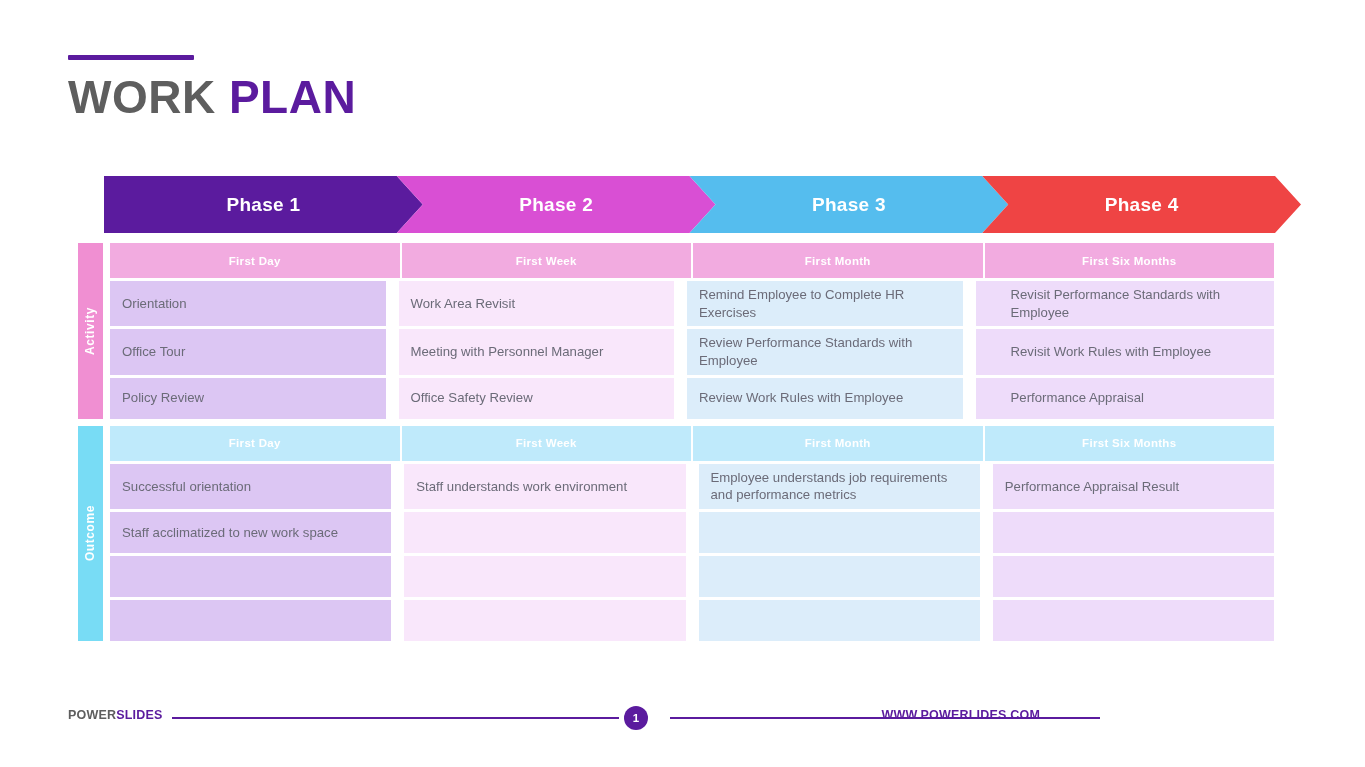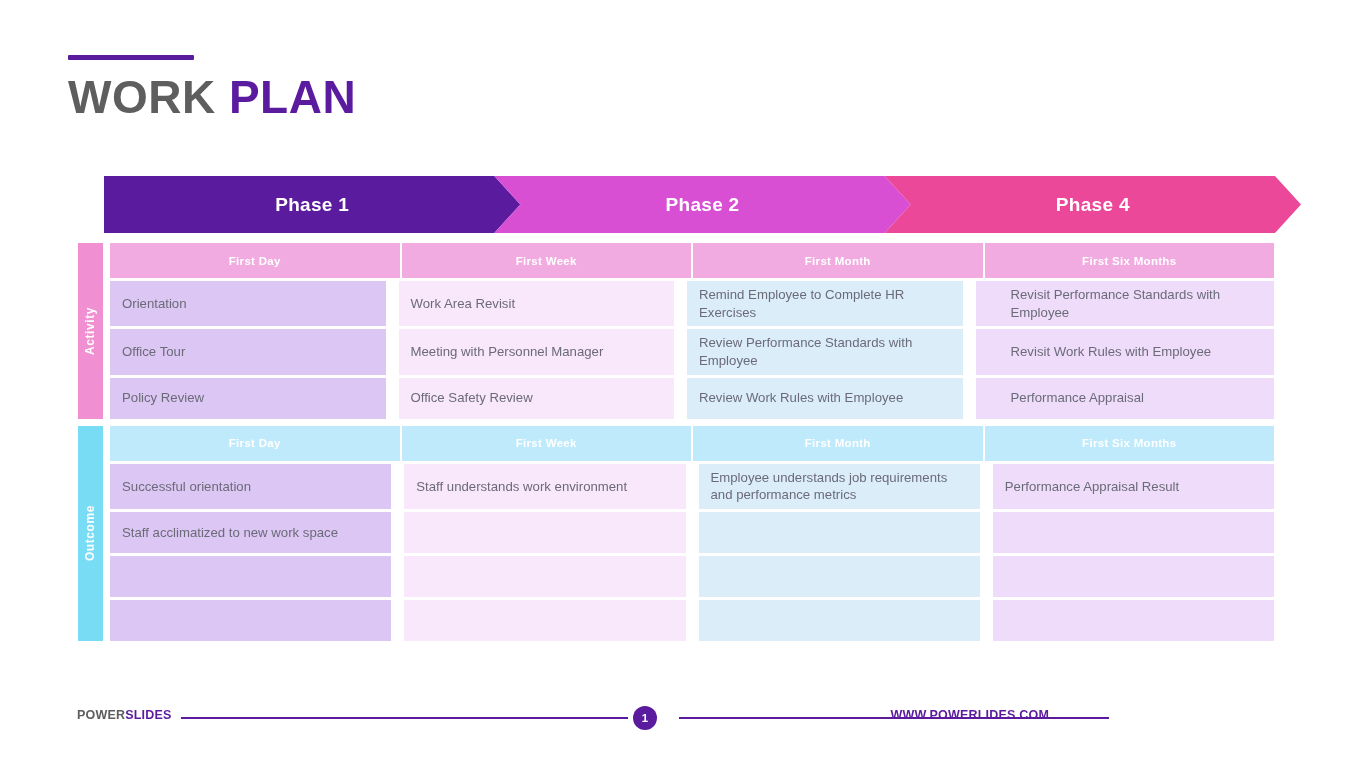--- a/index.html
+++ b/index.html
@@ -74,21 +74,21 @@
   .a-c2{background:#f9e7fb;}
   .a-c3{background:#dcedfa;}
   .a-c4{background:#eedcfa;padding-left:35px;}
   
   .o-c1{background:#dcc6f3;}
   .o-c2{background:#f9e7fb;}
   .o-c3{background:#dcedfa;}
   .o-c4{background:#eedcfa;}
 
   
-  #footer{position:absolute;left:9px;top:710px;width:1134px;height:36px;text-decoration:underline;}
+  #footer{position:absolute;left:0;top:710px;width:1134px;height:36px;text-decoration:underline;}
   #brand{position:absolute;left:68px;top:-2px;font-size:12.5px;font-weight:bold;letter-spacing:0.2px;}
   #brand .bw{color:#5e5e5e;}
   #brand .bp{color:#5b1b9e;}
   #rule-left{position:absolute;left:172px;top:7px;width:447px;height:1.5px;background:#5b1b9e;}
   #page-badge{
     position:absolute;left:624px;top:-4px;width:24px;height:24px;border-radius:50%;
     background:#5b1b9e;color:#ffffff;font-size:11.5px;font-weight:bold;
     display:flex;align-items:center;justify-content:center;
   }
   #rule-right{position:absolute;left:670px;top:7px;width:430px;height:1.5px;background:#5b1b9e;}
@@ -104,21 +104,24 @@
   </div>
 </div>
 
 <div id="phase-band">
   <div class="phase phase-1" style="background: rgb(91, 27, 158); text-align: center;">
     <span class="phase-lbl">Phase 1</span>
   </div>
   <div class="phase phase-n" style="background: rgb(217, 79, 212);">
     <span class="phase-lbl">Phase 2</span>
   </div>
-  <div class="phase phase-n" style="background: #ec4899;">
+  <div class="phase phase-n" style="background: rgb(85, 189, 238);">
+    <span class="phase-lbl">Phase 3</span>
+  </div>
+  <div class="phase phase-n" style="background: #ef4444;">
     <span class="phase-lbl">Phase 4</span>
   </div>
 </div>
 
 <div id="matrix">
 
   <div class="section">
     <div class="side-label side-activity">
       <span>Activity</span>
     </div>

